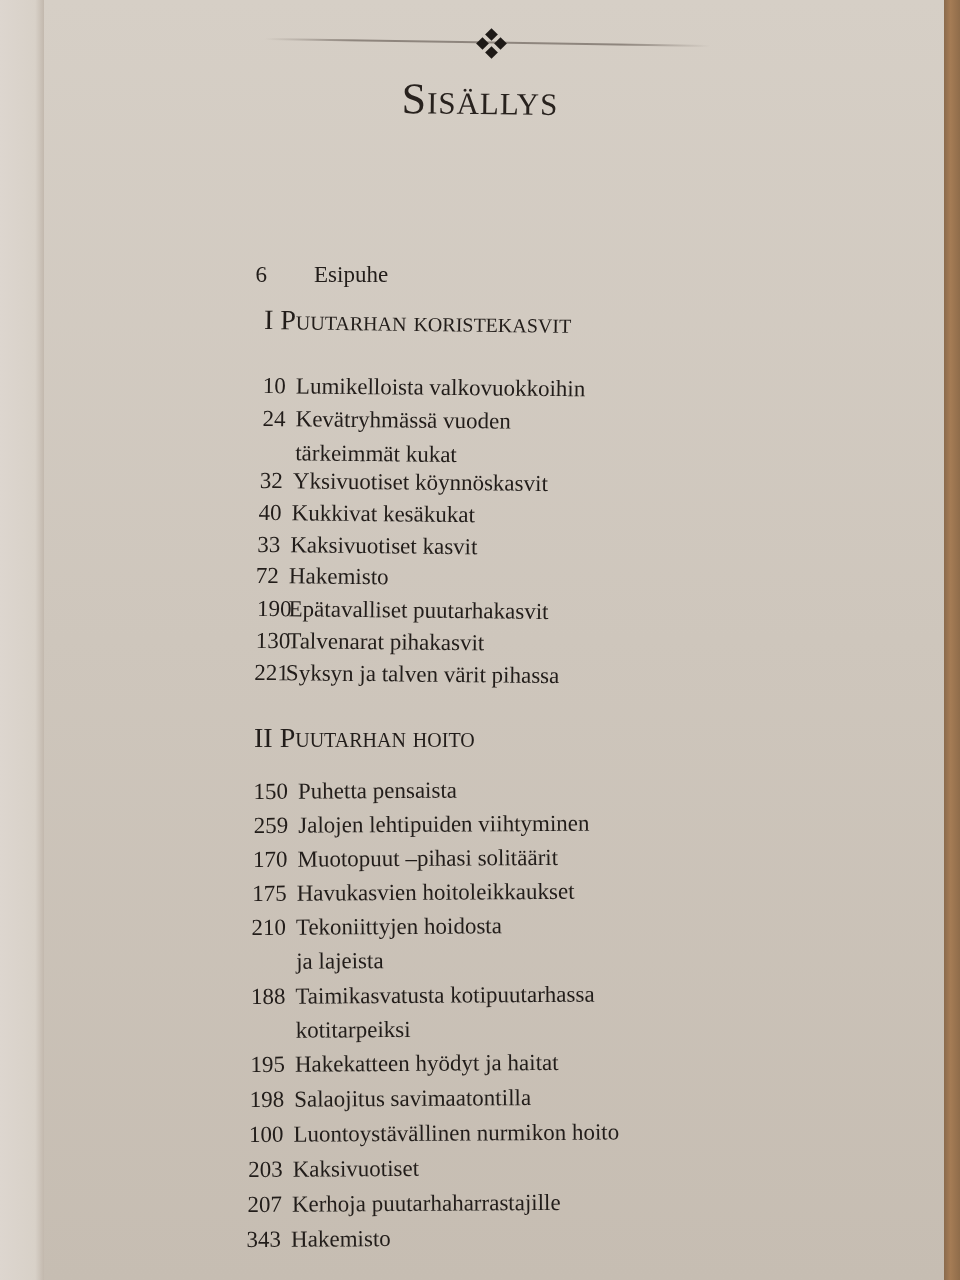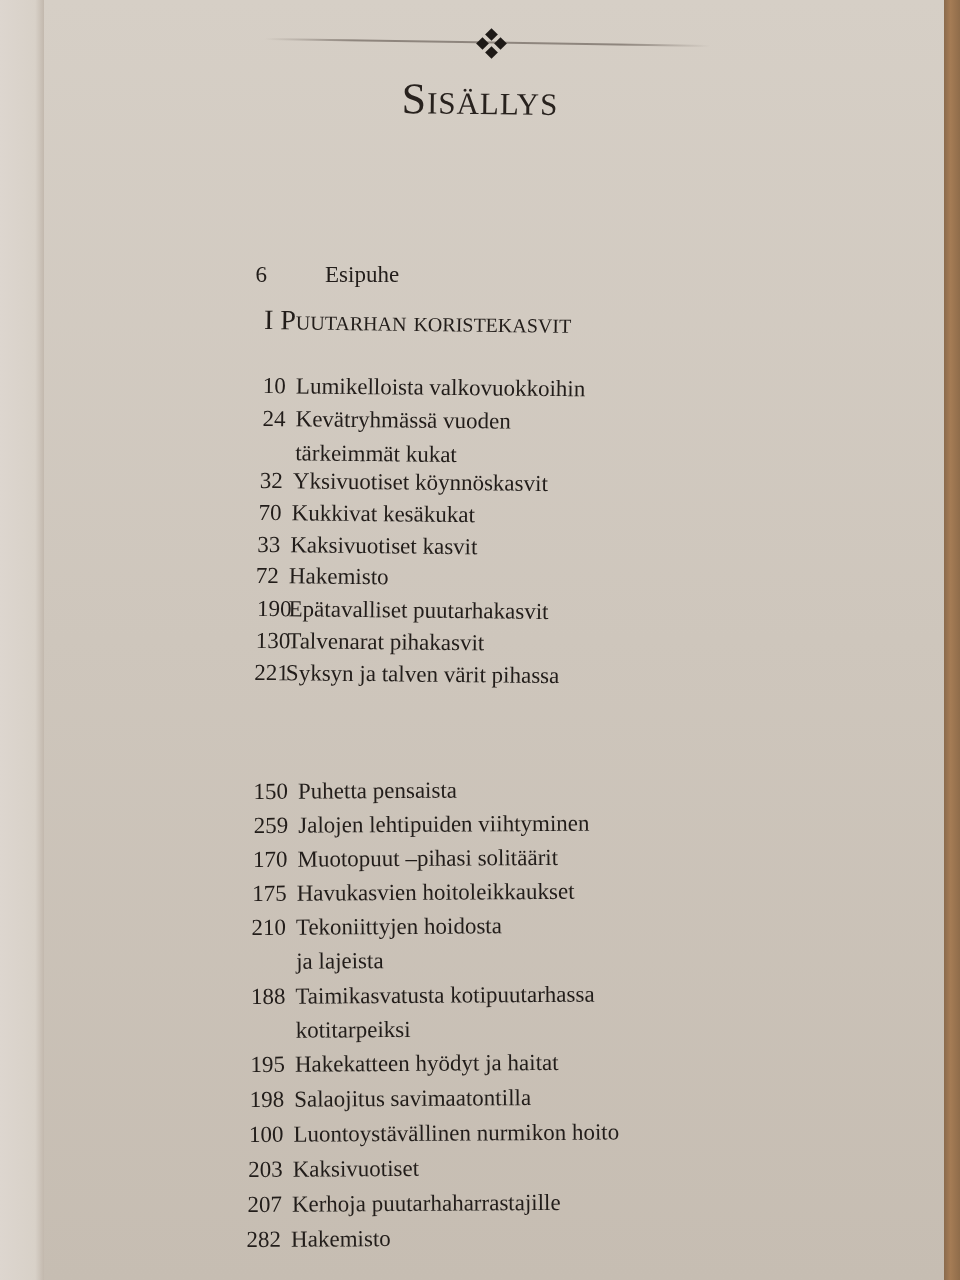--- a/index.html
+++ b/index.html
@@ -64,41 +64,41 @@
   <span style="left:22px;top:11px"></span>
   <span style="left:13px;top:20px"></span>
 </div>
 
 <div class="title">Sisällys</div>
 
 <div class="toc">
 
   <div class="entry" style="left:219px;top:260px">
     <span class="num">6</span>
-    <span class="txt" style="left:106px">Esipuhe</span>
+    <span class="txt" style="left:95px">Esipuhe</span>
   </div>
 
   <div class="section" style="left:264px;top:306px;transform:rotate(0.7deg)">I Puutarhan koristekasvit</div>
 
   <div style="transform:rotate(0.6deg);transform-origin:260px 380px">
     <div class="entry" style="left:238px;top:371px">
       <span class="num">10</span>
       <span class="txt">Lumikelloista valkovuokkoihin</span>
     </div>
     <div class="entry" style="left:238px;top:404px">
       <span class="num">24</span>
       <span class="txt">Kevätryhmässä vuoden</span>
       <span class="txt2">tärkeimmät kukat</span>
     </div>
     <div class="entry" style="left:236px;top:466px">
       <span class="num">32</span>
       <span class="txt">Yksivuotiset köynnöskasvit</span>
     </div>
     <div class="entry" style="left:235px;top:498px">
-      <span class="num">70</span>
+      <span class="num">40</span>
       <span class="txt">Kukkivat kesäkukat</span>
     </div>
     <div class="entry" style="left:234px;top:530px">
       <span class="num">33</span>
       <span class="txt">Kaksivuotiset kasvit</span>
     </div>
     <div class="entry" style="left:233px;top:561px">
       <span class="num">72</span>
       <span class="txt">Hakemisto</span>
     </div>
@@ -109,20 +109,21 @@
     <div class="entry" style="left:245px;top:626px">
       <span class="num">130</span>
       <span class="txt" style="left:45px">Talvenarat pihakasvit</span>
     </div>
     <div class="entry" style="left:244px;top:658px">
       <span class="num">221</span>
       <span class="txt" style="left:45px">Syksyn ja talven värit pihassa</span>
     </div>
   </div>
 
+  <div class="section" style="left:254px;top:722px">II Puutarhan hoito</div>
 
   <div style="transform:rotate(-0.4deg);transform-origin:250px 800px">
     <div class="entry" style="left:240px;top:777px">
       <span class="num">150</span>
       <span class="txt">Puhetta pensaista</span>
     </div>
     <div class="entry" style="left:240px;top:811px">
       <span class="num">259</span>
       <span class="txt">Jalojen lehtipuiden viihtyminen</span>
     </div>
@@ -158,17 +159,17 @@
     </div>
     <div class="entry" style="left:232px;top:1155px">
       <span class="num">203</span>
       <span class="txt">Kaksivuotiset</span>
     </div>
     <div class="entry" style="left:231px;top:1190px">
       <span class="num">207</span>
       <span class="txt">Kerhoja puutarhaharrastajille</span>
     </div>
     <div class="entry" style="left:230px;top:1225px">
-      <span class="num">282</span>
+      <span class="num">343</span>
       <span class="txt">Hakemisto</span>
     </div>
   </div>
 </div>
 
 </body></html>

